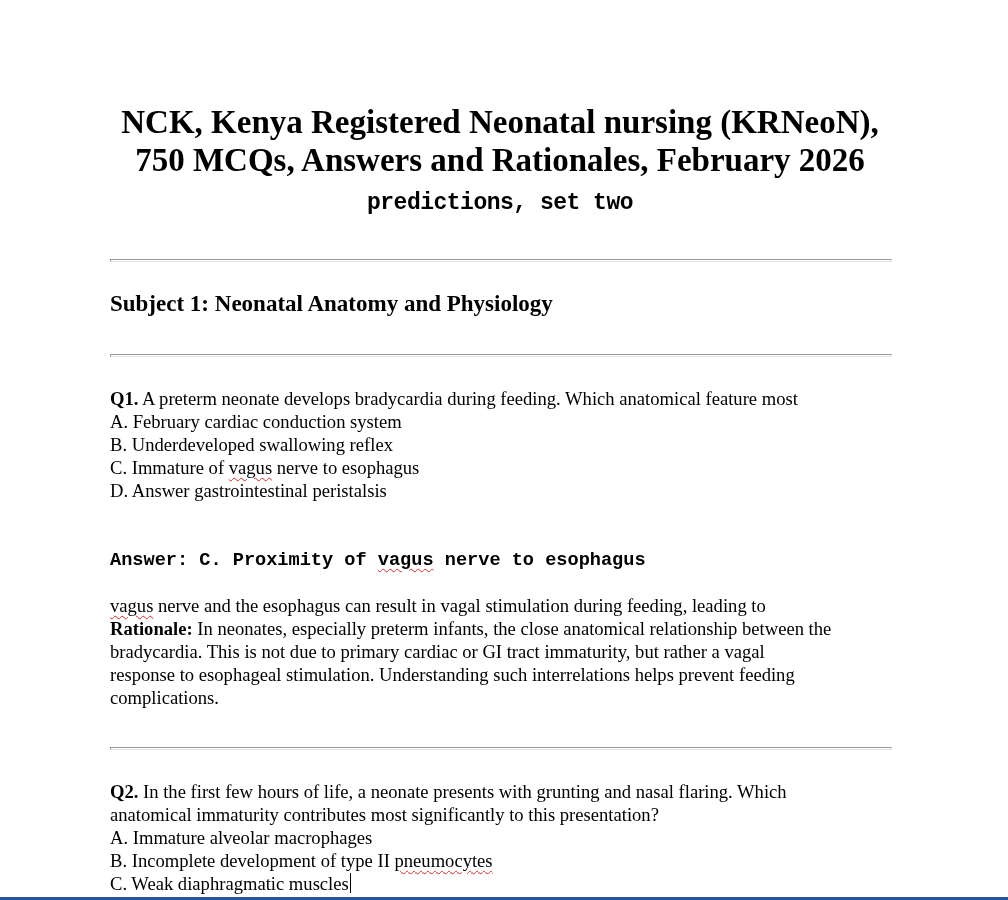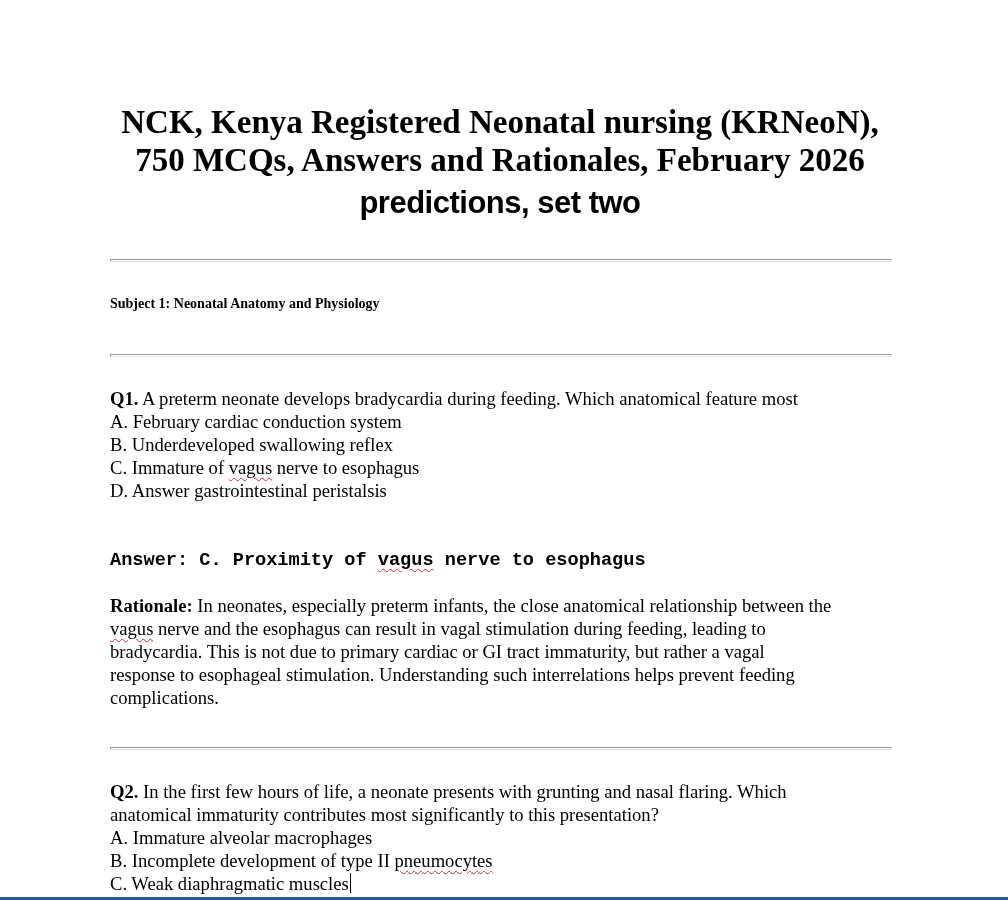--- a/index.html
+++ b/index.html
@@ -29,40 +29,40 @@
       width: 800px;
       text-align: center;
       font-weight: bold;
       margin: 0;
       line-height: 38px;
     }
     .title-line1 { top: 103px; font-size: 33px; }
     .title-line2 { top: 141px; font-size: 33px; }
     .title-line3 {
       top: 184px;
-      font-family: Liberation Sans, sans-serif;
-      font-size: 31px;
+      font-family: Liberation Mono, monospace;
+      font-size: 23px;
       letter-spacing: -0.5px;
     }
     .hr {
       position: absolute;
       left: 110px;
       width: 780px;
       height: 1px;
       border-top: 1px solid #9a9a9a;
       border-bottom: 1px solid #e2e2e2;
       border-left: 1px solid #9a9a9a;
       border-right: 1px solid #e2e2e2;
       box-sizing: content-box;
     }
     .subject-heading {
       position: absolute;
       left: 110px;
       top: 290px;
-      font-size: 14px;
+      font-size: 23px;
       font-weight: bold;
       margin: 0;
       line-height: 28px;
     }
     .block {
       position: absolute;
       left: 110px;
       width: 790px;
       font-size: 18.6px;
       line-height: 23px;
@@ -120,22 +120,22 @@
     <p><span class="q-label">Q1.</span><span> A preterm neonate develops bradycardia during feeding. Which anatomical feature most</span></p>
     <p>A. February cardiac conduction system</p>
     <p>B. Underdeveloped swallowing reflex</p>
     <p><span>C. Immature of </span><span class="spell">vagus</span><span> nerve to esophagus</span></p>
     <p>D. Answer gastrointestinal peristalsis</p>
   </div>
 
   <div class="answer"><span>Answer: C. Proximity of </span><span class="spell">vagus</span><span> nerve to esophagus</span></div>
 
   <div class="block" style="top:594px;">
+    <p><span class="spell">vagus</span><span> nerve and the esophagus can result in vagal stimulation during feeding, leading to</span></p>
     <p><span class="r-label">Rationale:</span><span> In neonates, especially preterm infants, the close anatomical relationship between the</span></p>
-    <p><span class="spell">vagus</span><span> nerve and the esophagus can result in vagal stimulation during feeding, leading to</span></p>
     <p>bradycardia. This is not due to primary cardiac or GI tract immaturity, but rather a vagal</p>
     <p>response to esophageal stimulation. Understanding such interrelations helps prevent feeding</p>
     <p>complications.</p>
   </div>
 
   <div class="hr" style="top:747px;"></div>
 
   <div class="block" style="top:780px;">
     <p><span class="q-label">Q2.</span><span> In the first few hours of life, a neonate presents with grunting and nasal flaring. Which</span></p>
     <p>anatomical immaturity contributes most significantly to this presentation?</p>

